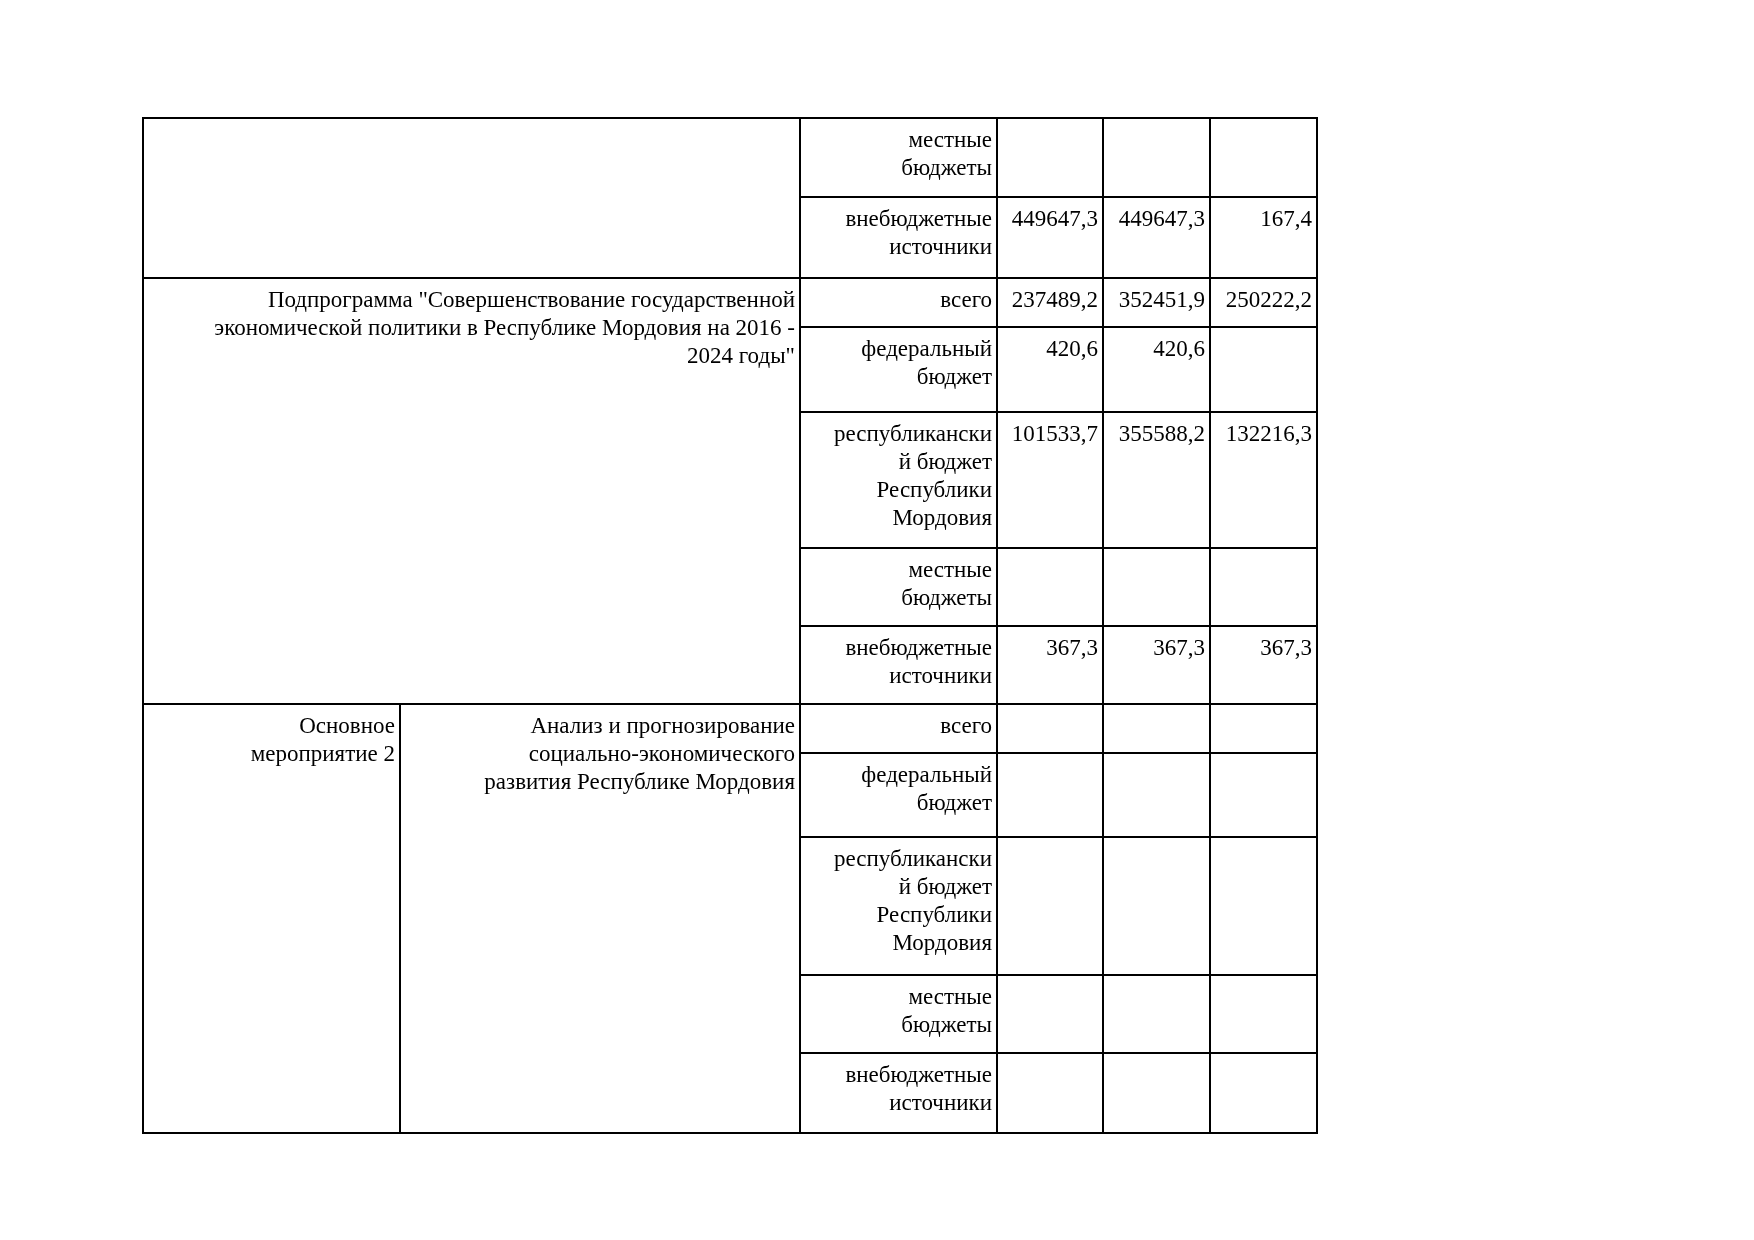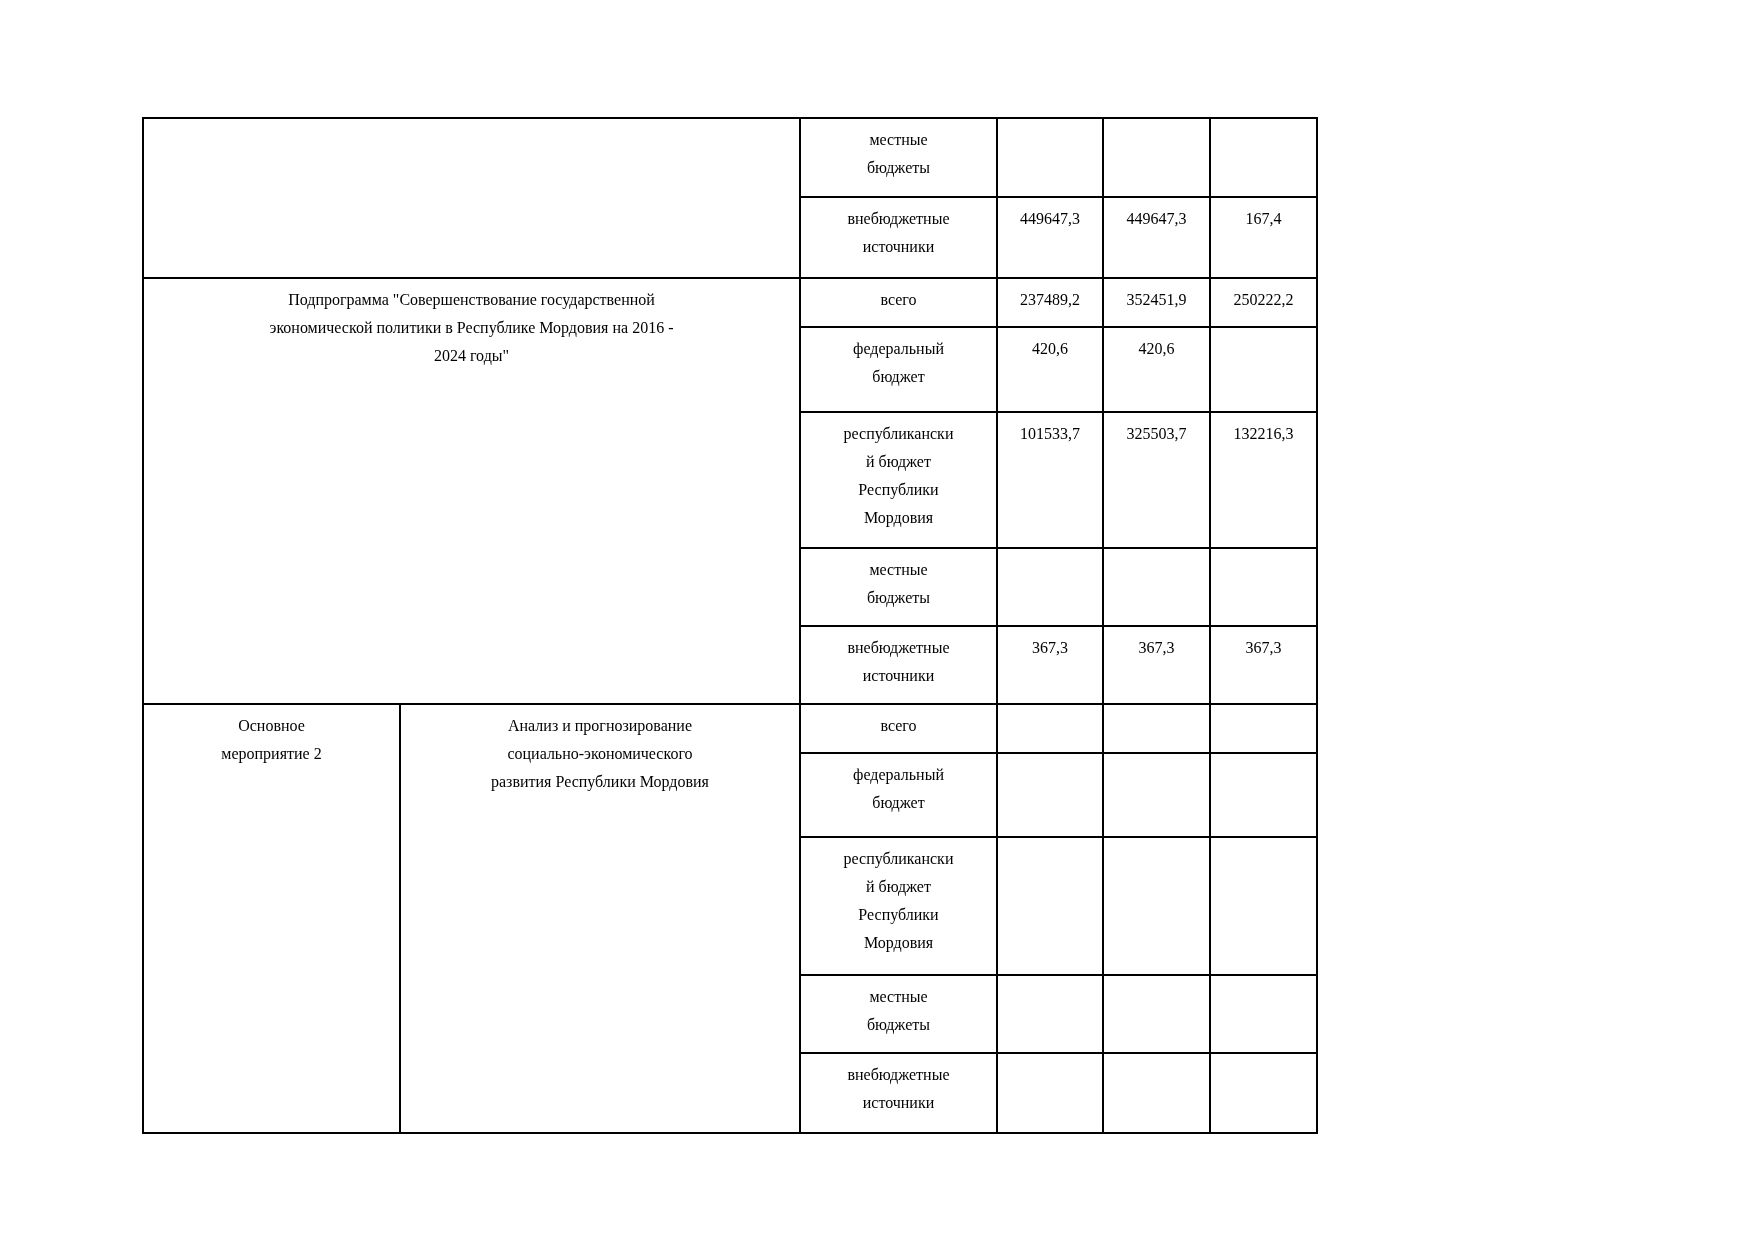--- a/index.html
+++ b/index.html
@@ -18,23 +18,23 @@
   table.doc-table {
     position: absolute;
     left: 142px;
     top: 117px;
     border-collapse: collapse;
     table-layout: fixed;
   }
   table.doc-table td {
     border: 2px solid #000000;
     vertical-align: top;
-    text-align: center;
+    text-align: right;
     padding: 7px 4px 0 4px;
-    font-size: 16px;
+    font-size: 23px;
     line-height: 28px;
     white-space: pre-line;
     overflow: hidden;
     word-wrap: break-word;
   }
   td.program-title-cell {
     padding-top: 8px;
   }
   td.measure-label-cell, td.measure-title-cell {
     padding-top: 10px;
@@ -86,21 +86,21 @@
         <td>420,6</td>
         <td>420,6</td>
         <td></td>
       </tr>
       <tr style="height:136px">
         <td>республикански
 й бюджет
 Республики
 Мордовия</td>
         <td>101533,7</td>
-        <td>325503,7</td>
+        <td>355588,2</td>
         <td>132216,3</td>
       </tr>
       <tr style="height:78px">
         <td>местные
 бюджеты</td>
         <td></td>
         <td></td>
         <td></td>
       </tr>
       <tr style="height:78px">
@@ -109,21 +109,21 @@
         <td>367,3</td>
         <td>367,3</td>
         <td>367,3</td>
       </tr>
 
       <tr style="height:49px">
         <td rowspan="5" class="measure-label-cell">Основное
 мероприятие 2</td>
         <td rowspan="5" class="measure-title-cell">Анализ и прогнозирование
 социально-экономического
-развития Республики Мордовия</td>
+развития Республике Мордовия</td>
         <td>всего</td>
         <td></td>
         <td></td>
         <td></td>
       </tr>
       <tr style="height:84px">
         <td>федеральный
 бюджет</td>
         <td></td>
         <td></td>

